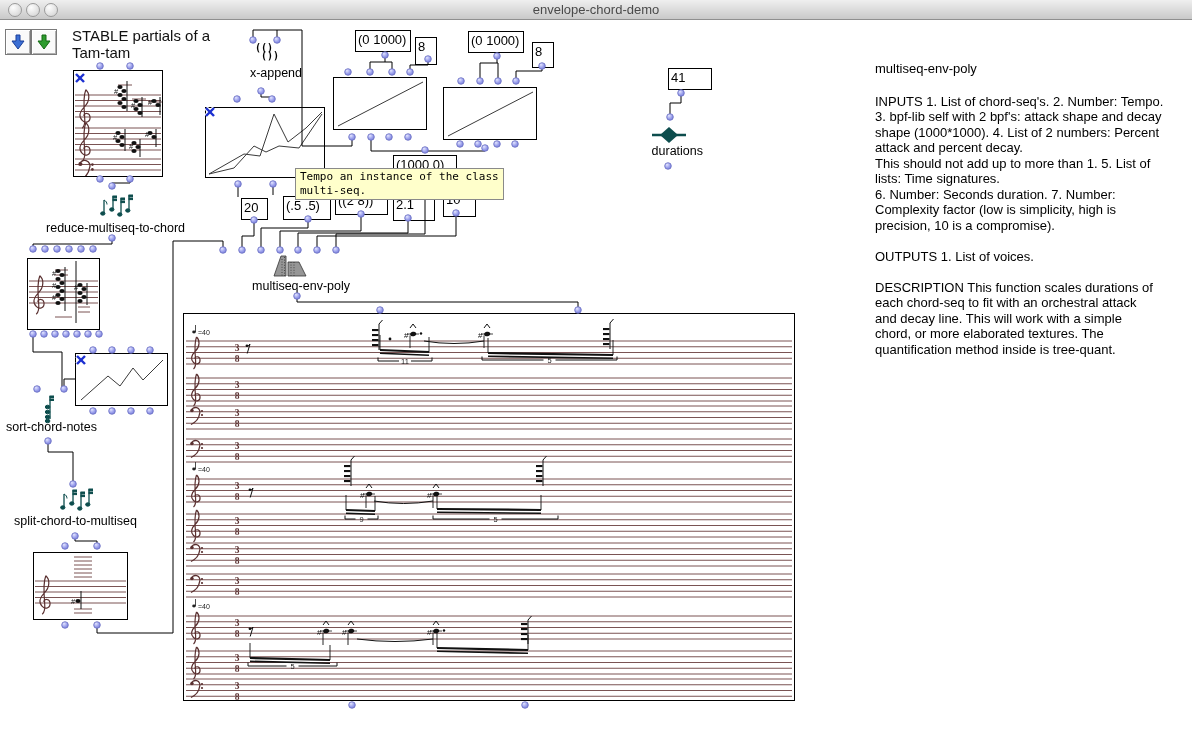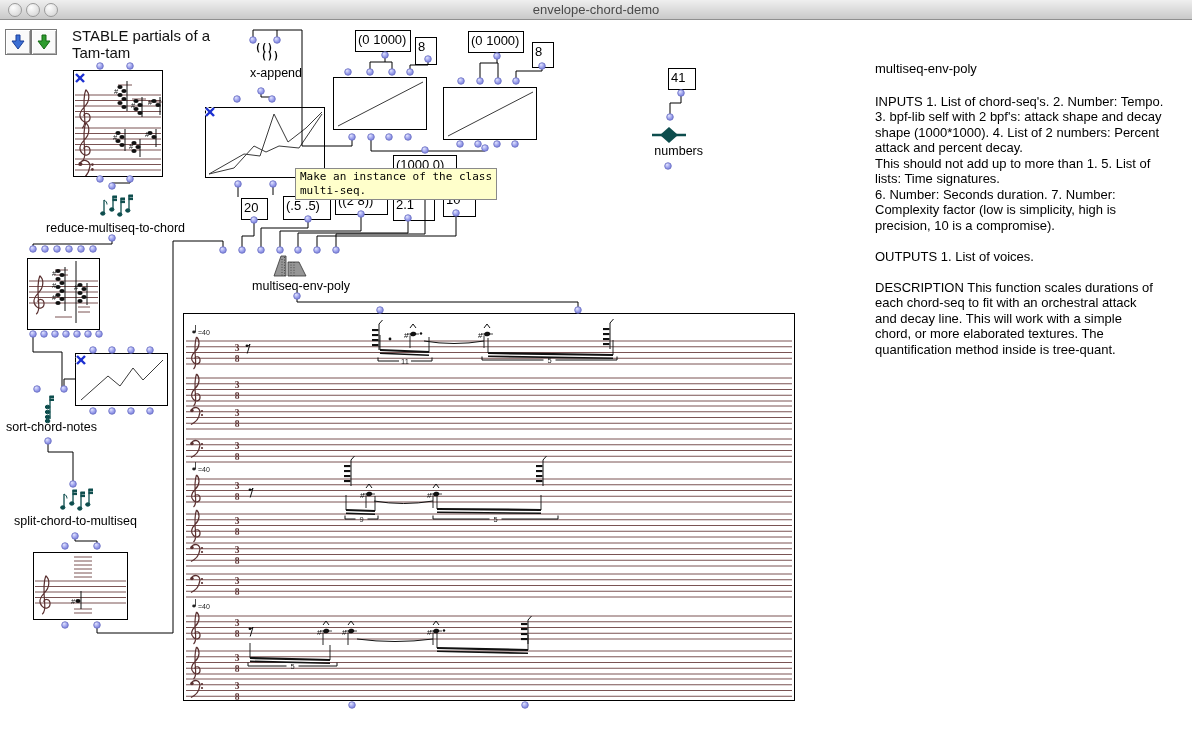--- a/index.html
+++ b/index.html
@@ -284,29 +284,29 @@
 <svg class="icon" style="left:272px;top:253px" width="38" height="26" viewBox="0 0 38 26">
   <polygon points="2,23 9,3 14,3 14,23" fill="#969696" stroke="#333" stroke-width="0.8"></polygon>
   <line x1="10" y1="6" x2="10" y2="23" stroke="#333" stroke-dasharray="1,1.6" stroke-width="0.8"></line>
   <line x1="12.5" y1="4" x2="12.5" y2="23" stroke="#333" stroke-dasharray="1,1.6" stroke-width="0.8"></line>
   <polygon points="16,23 16,9 27,9 34,23" fill="#969696" stroke="#333" stroke-width="0.8"></polygon>
   <line x1="19" y1="9" x2="19" y2="23" stroke="#333" stroke-dasharray="1,1.6" stroke-width="0.8"></line>
   <line x1="22" y1="9" x2="22" y2="23" stroke="#333" stroke-dasharray="1,1.6" stroke-width="0.8"></line>
 </svg>
 <div class="lbl" style="left:238px;top:279px;width:112px">multiseq-env-poly</div>
 
-<div class="tooltip" style="left:295px;top:168px">Make an instance of the class
+<div class="tooltip" style="left:295px;top:168px">Tempo an instance of the class
 multi-seq.</div>
 
-<div class="vbox" style="left:668px;top:68px;width:28px;height:22px">41</div>
+<div class="vbox" style="left:668px;top:68px;width:44px;height:22px">41</div>
 <svg class="icon" style="left:651px;top:126px" width="36" height="18" viewBox="0 0 36 18">
   <line x1="1" y1="9" x2="35" y2="9" stroke="#0d4d4d" stroke-width="2.4"></line>
   <polygon points="18,1 27,9 18,17 9,9" fill="#0d4d4d"></polygon>
 </svg>
-<div class="lbl" style="left:633px;top:144px;width:70px">numbers</div>
+<div class="lbl" style="left:633px;top:144px;width:70px">durations</div>
 
 <div class="box" style="left:183px;top:313px;width:612px;height:388px">
   <svg id="score-svg" width="610" height="386" viewBox="0 0 610 386">
       <ellipse cx="10" cy="18" rx="1.8" ry="1.4" fill="#222"></ellipse>
       <line x1="11.5" y1="18" x2="11.5" y2="11" stroke="#222" stroke-width="0.8"></line>
       <text x="14" y="21" font-size="7" fill="#222">=40</text>
       <line x1="2" y1="27" x2="608" y2="27" stroke="#6b4040" stroke-width="0.9"></line>
       <line x1="2" y1="32.75" x2="608" y2="32.75" stroke="#6b4040" stroke-width="0.9"></line>
       <line x1="2" y1="38.5" x2="608" y2="38.5" stroke="#6b4040" stroke-width="0.9"></line>
       <line x1="2" y1="44.25" x2="608" y2="44.25" stroke="#6b4040" stroke-width="0.9"></line>

